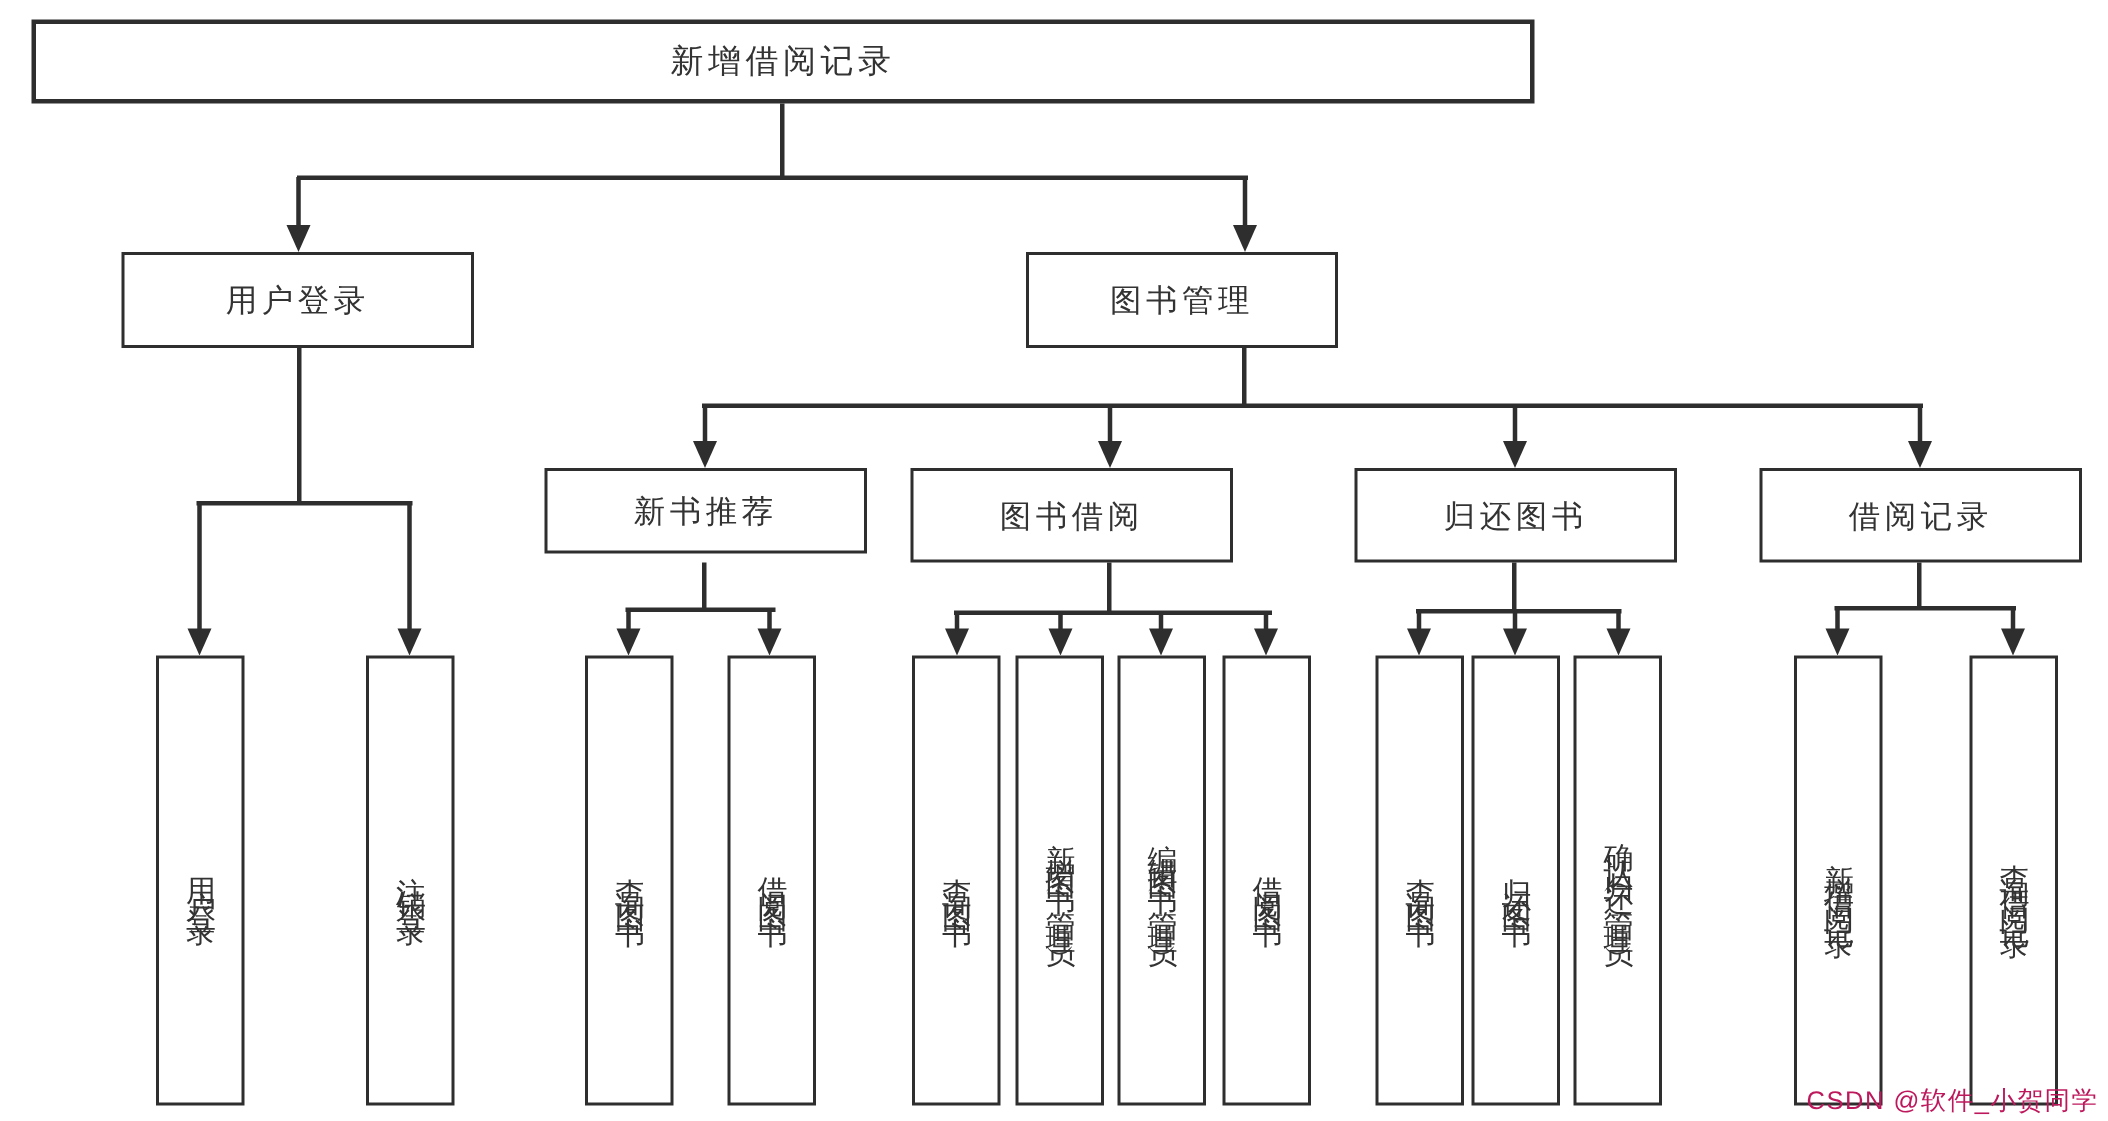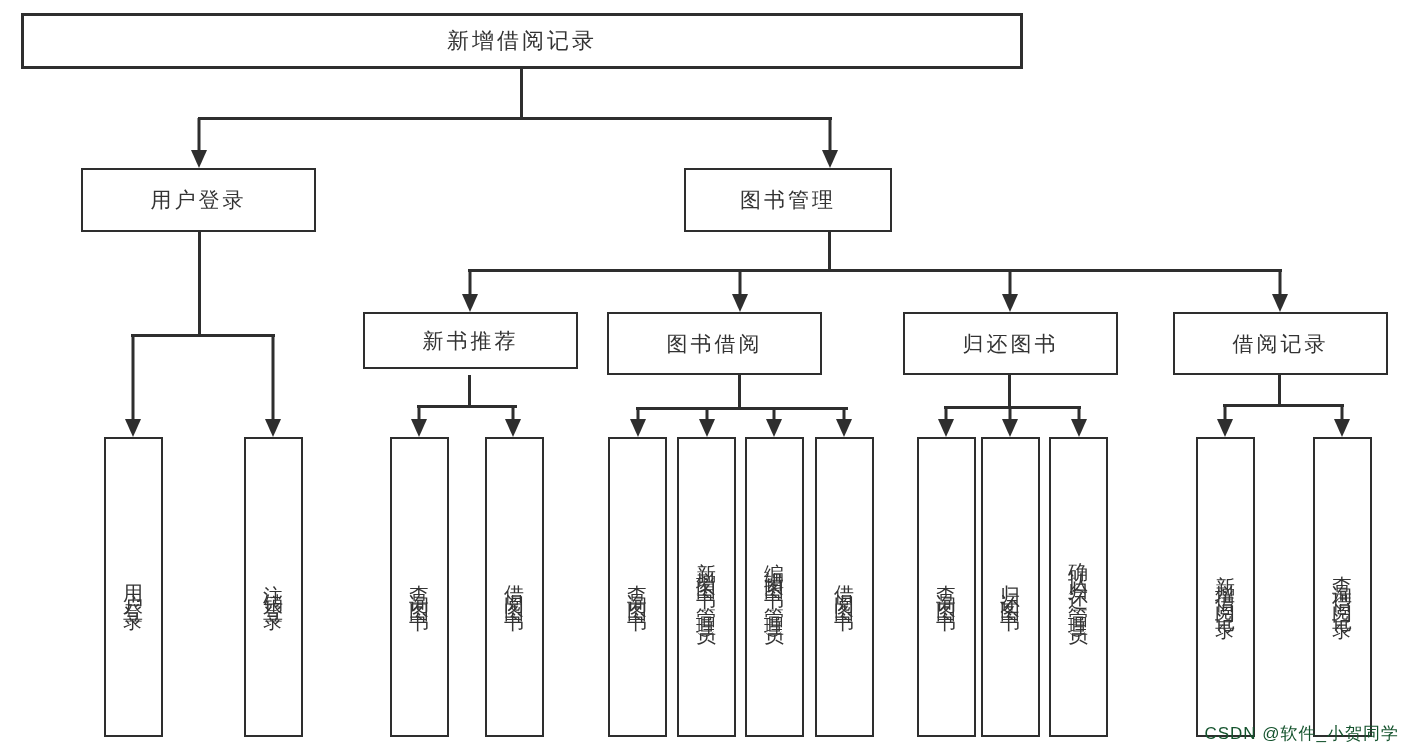--- a/index.html
+++ b/index.html
@@ -41,21 +41,21 @@
     width:3px;height:calc(100% - 16px);background:#2e2e2e;
   }
   .arrow::after{
     content:'';position:absolute;bottom:0;left:50%;transform:translateX(-50%);
     width:0;height:0;
     border-left:8px solid transparent;border-right:8px solid transparent;
     border-top:18px solid #2e2e2e;
   }
   .watermark{
     position:absolute;right:6px;bottom:2px;
-    font-size:17px;color:#14532d;letter-spacing:1px;
+    font-size:17px;color:#be185d;letter-spacing:1px;
   }
 </style>
 </head>
 <body>
 
 <div class="canvas">
 
   <div class="node root" style="left:21px;top:13px;width:1002px;height:56px;">
     <span>新增借阅记录</span>
   </div>

